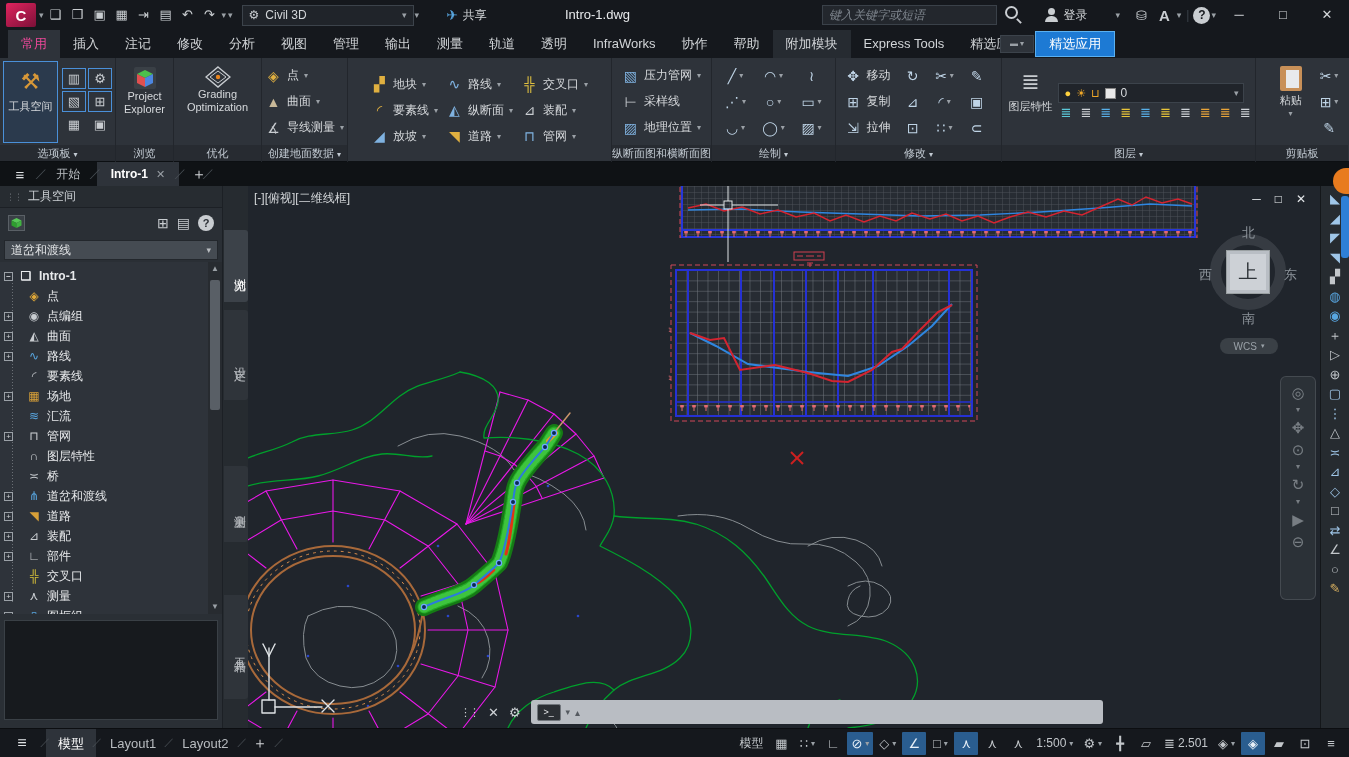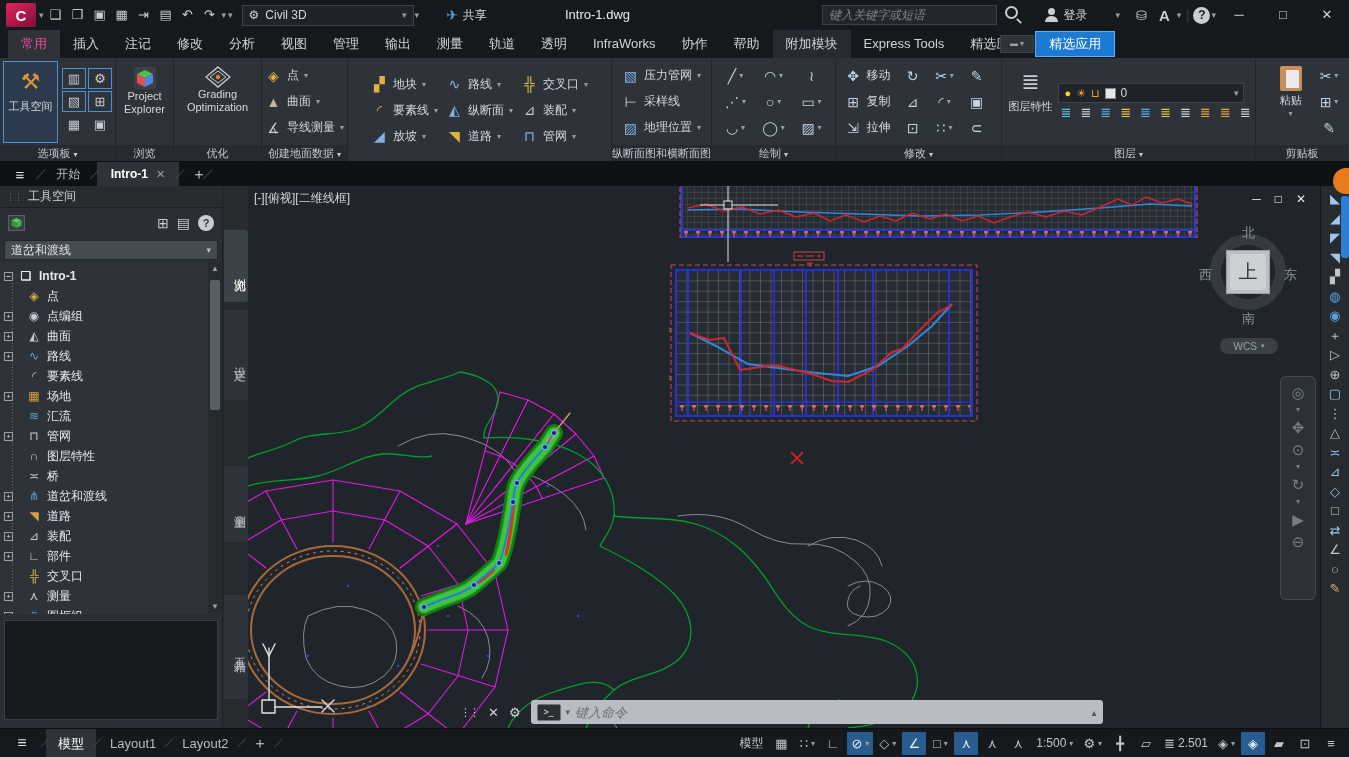--- a/index.html
+++ b/index.html
@@ -1011,21 +1011,20 @@
     <span>⊖</span>
   </div>
 
   <div id="cmd-cluster" class="abs">
     <span class="cgrip">⋮⋮</span>
     <span class="cic">✕</span>
     <span class="cic">⚙</span>
     <div id="cmdbar">
       <span class="cmdchip">&gt;_</span>
       <span class="cmdcar">▾</span>
-      <input placeholder="键入命令" style="">
       <span class="cmdup">▴</span>
     </div>
   </div>
 </div>
 
 <div id="rightrail" class="abs">
 
 <span style="color: rgb(159, 198, 232);">◣</span>
     <span style="color: rgb(159, 198, 232);">◢</span>
     <span style="color: rgb(159, 198, 232);">◤</span>

